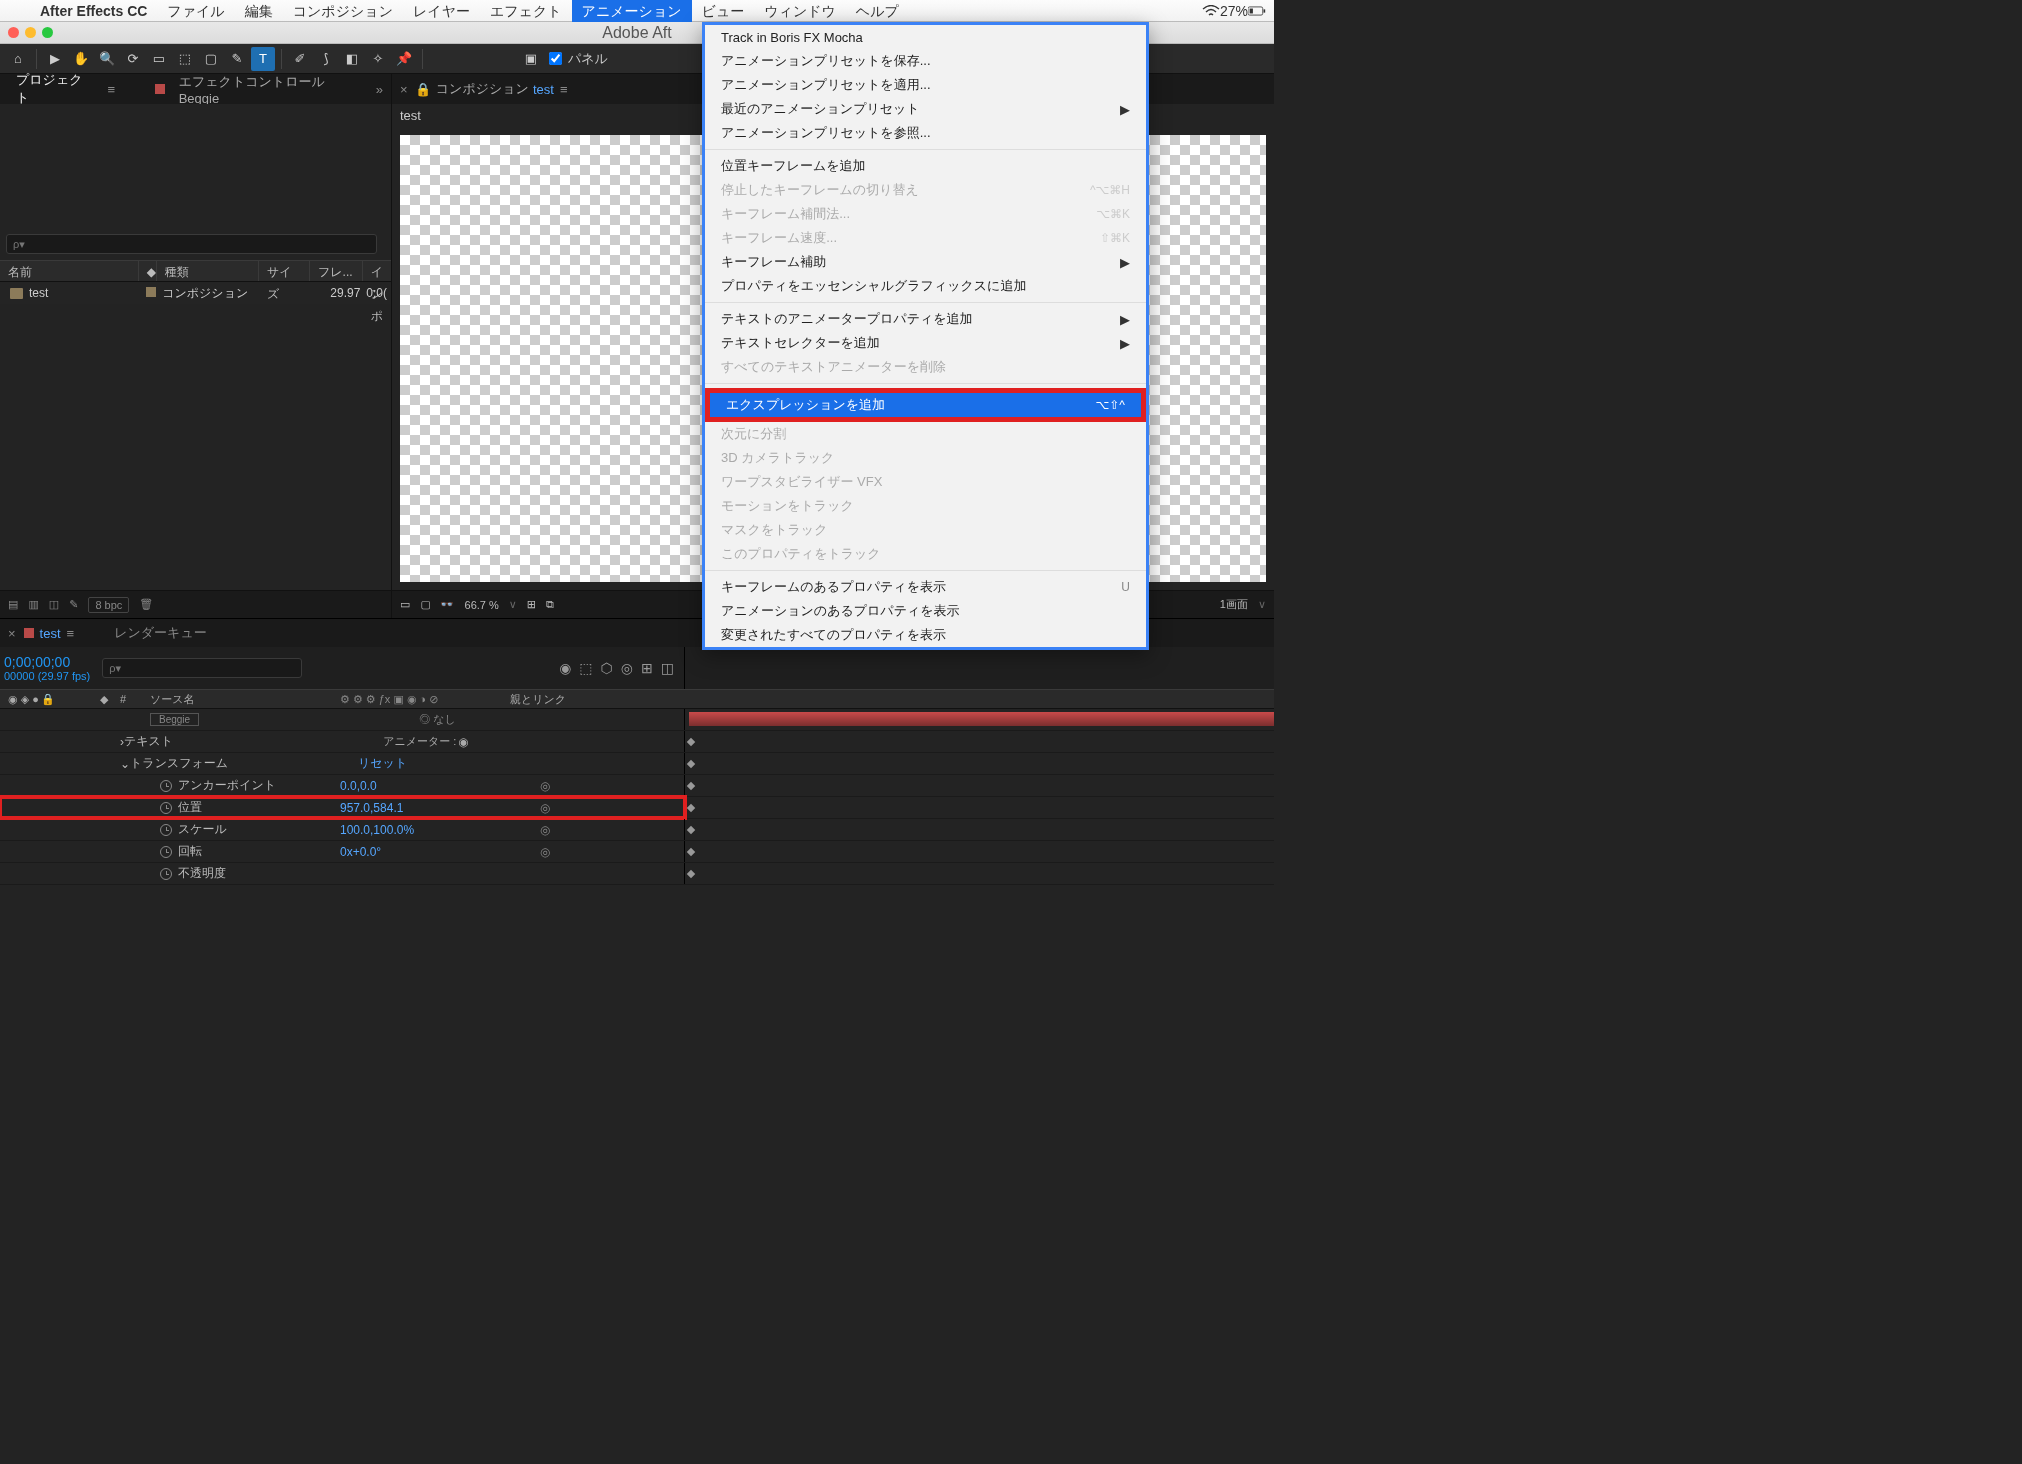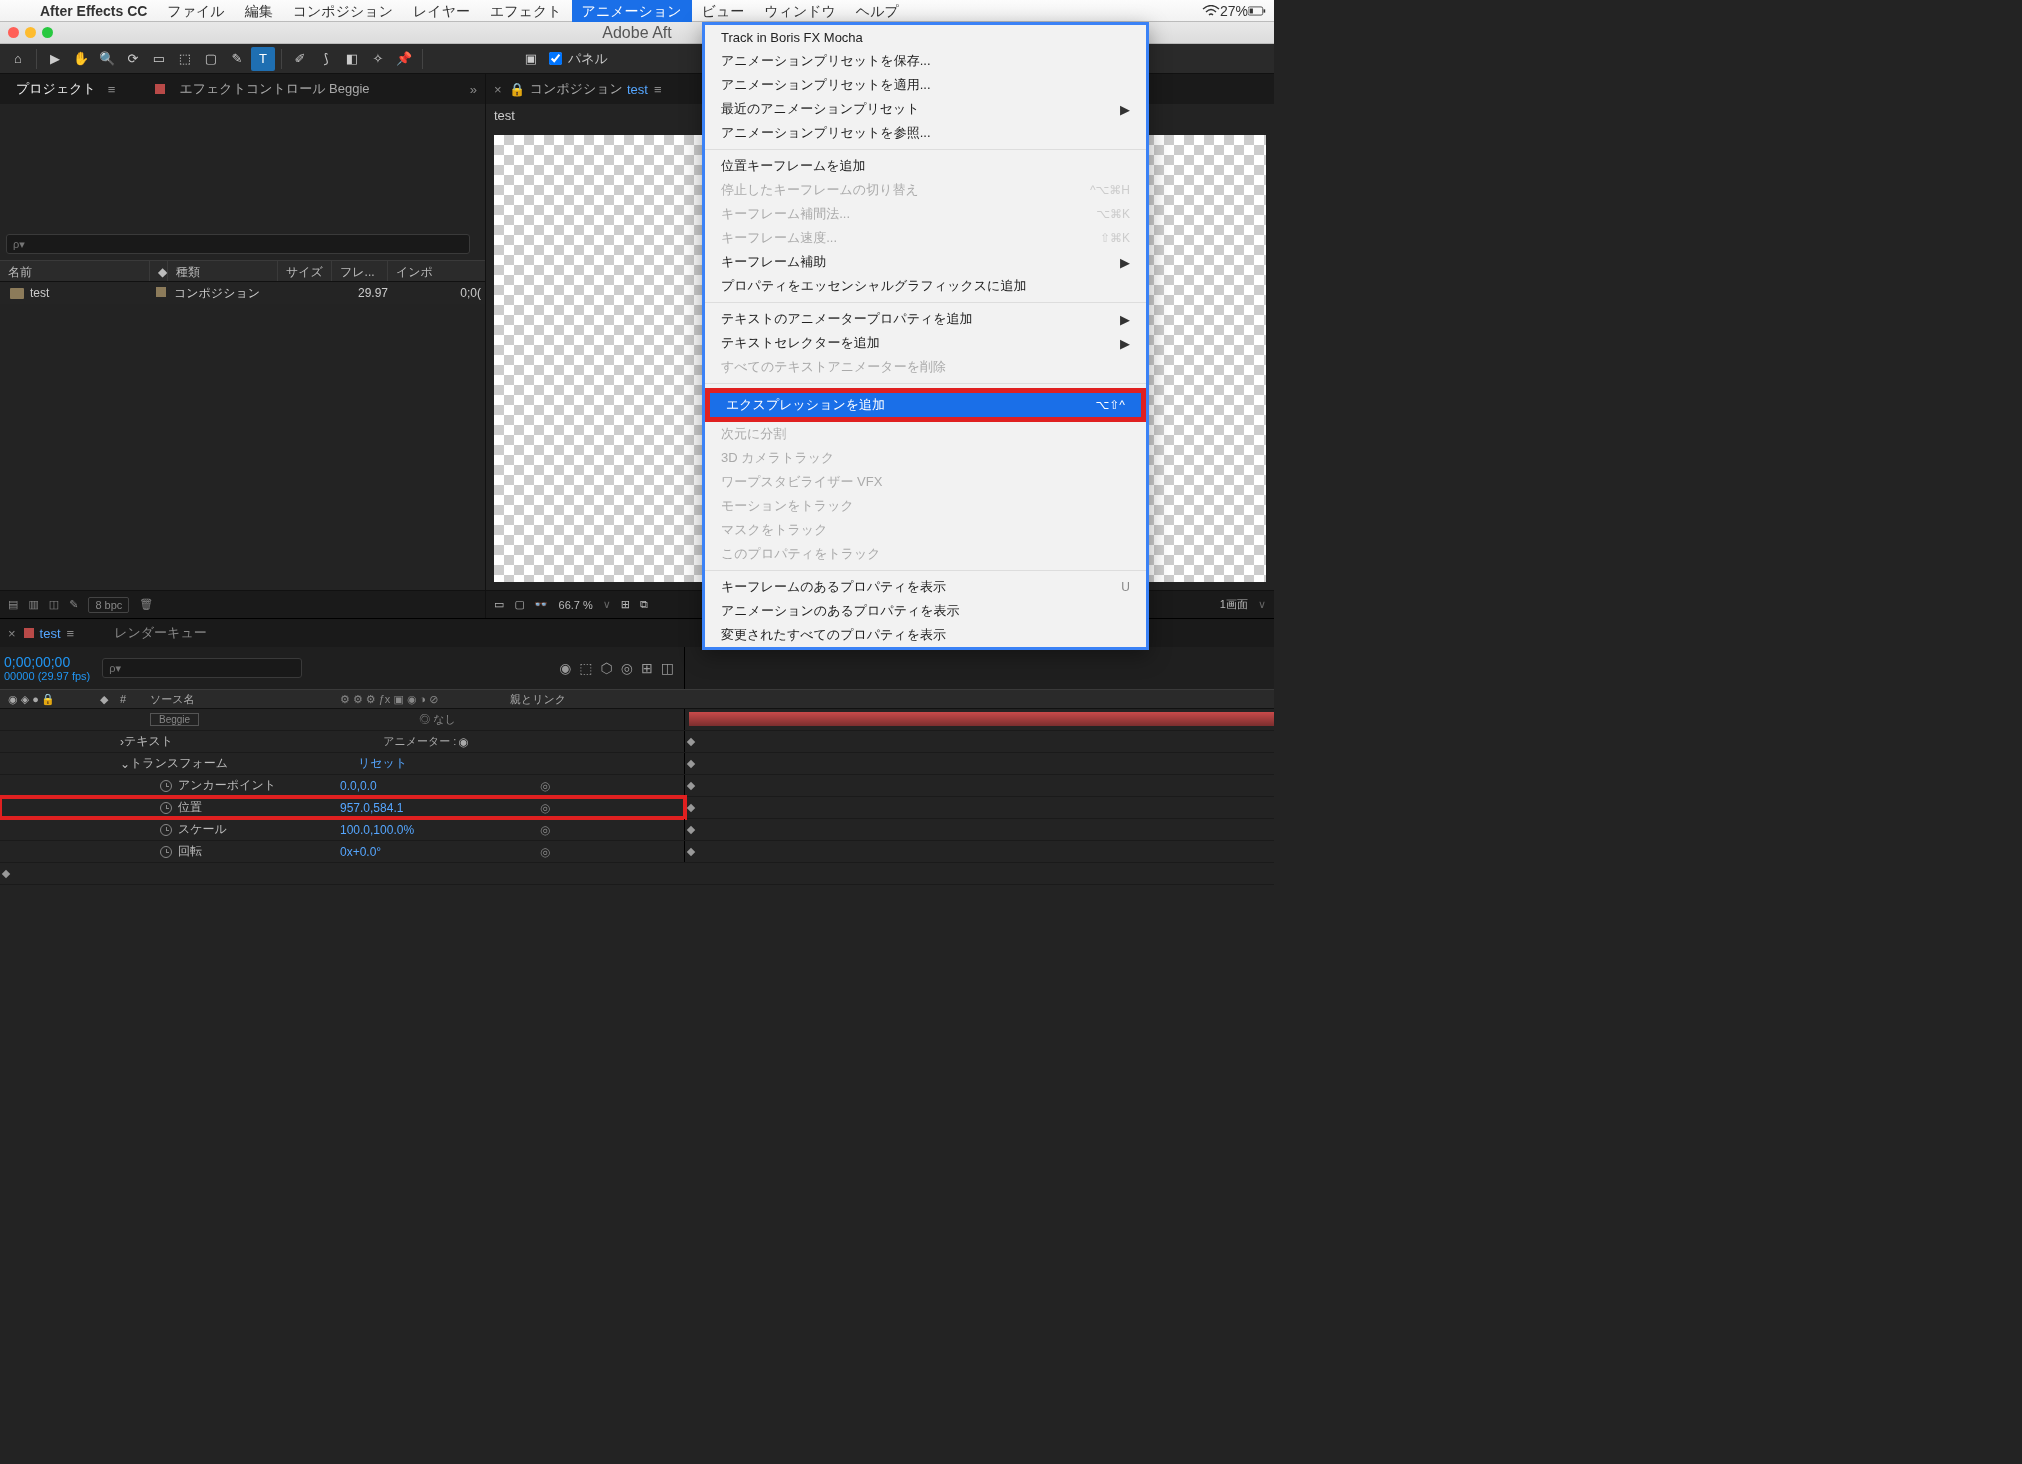--- a/index.html
+++ b/index.html
@@ -14,21 +14,21 @@
 .wifi-svg, .batt-svg { width: 18px; height: 12px; }
 .titlebar { height: 22px; background: linear-gradient(#e8e8e8,#dcdcdc); display: flex; align-items: center; font-size: 16px; color: #555; position: relative; border-bottom: 1px solid #bbb; }
 .titlebar .dots { display: flex; gap: 6px; padding-left: 8px; position: absolute; left: 0; }
 .titlebar .dot { width: 11px; height: 11px; border-radius: 50%; }
 .titlebar .title { margin: 0 auto; }
 .toolbar { height: 30px; background: #2a2a2a; border-bottom: 1px solid #111; display: flex; align-items: center; padding: 0 6px; gap: 2px; }
 .toolbar .btn { width: 24px; height: 24px; display: flex; align-items: center; justify-content: center; color: #ccc; border-radius: 2px; }
 .toolbar .btn.active { background: #1f6fb2; color: #fff; }
 .toolbar .sep { width: 1px; height: 20px; background: #444; margin: 0 4px; }
 .panels { display: flex; height: 544px; }
-.left-panel { width: 486px; background: #232323; border-right: 1px solid #111; display: flex; flex-direction: column; }
+.left-panel { width: 392px; background: #232323; border-right: 1px solid #111; display: flex; flex-direction: column; }
 .panel-tabs { height: 30px; background: #1a1a1a; display: flex; align-items: center; padding: 0 8px; color: #aaa; }
 .panel-tabs .tab { padding: 0 8px; }
 .panel-tabs .tab.active { color: #eee; }
 .panel-tabs .sq { width: 10px; height: 10px; background: #b94a48; margin-right: 6px; display: inline-block; }
 .panel-tabs .more { margin-left: auto; color: #888; }
 .proj-body { flex: 1; background: #232323; }
 .proj-search { margin: 130px 6px 6px; }
 .proj-search input { width: 98%; background: #191919; border: 1px solid #3a3a3a; color: #bbb; padding: 3px 6px; font-size: 11px; border-radius: 3px; }
 .proj-cols { height: 22px; background: #2b2b2b; border-top: 1px solid #3a3a3a; border-bottom: 1px solid #111; display: flex; align-items: center; color: #bbb; font-size: 12px; }
 .proj-cols .c { padding: 0 8px; border-right: 1px solid #3a3a3a; height: 100%; line-height: 22px; }
@@ -307,20 +307,25 @@
           <span class="watch"></span>
           <span>回転</span>
           <span style="position:absolute;left:340px" class="blue">0x+0.0°</span>
           <span style="position:absolute;left:540px;color:#888">◎</span>
         </div>
       <div class="right">
           <div class="kf"></div>
         </div>
     </div>
     <div class="tlrow">
+      <div class="left">
+          <span style="width:160px"></span>
+          <span class="watch"></span>
+          <span>不透明度</span>
+        </div>
       <div class="right">
           <div class="kf"></div>
         </div>
     </div>
   </div>
 </div>
 
 <div class="dropdown" id="dd">
     <div class="mi">
       <span>Track in Boris FX Mocha</span>

